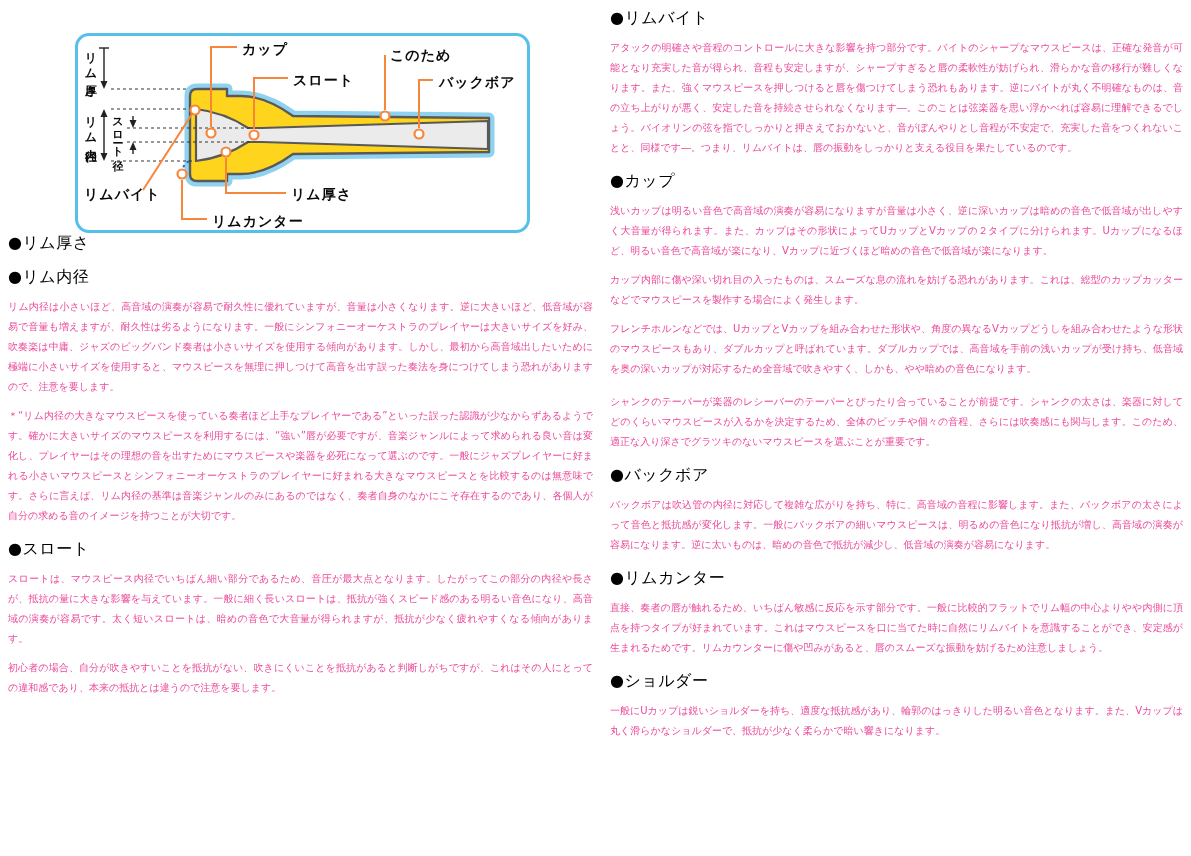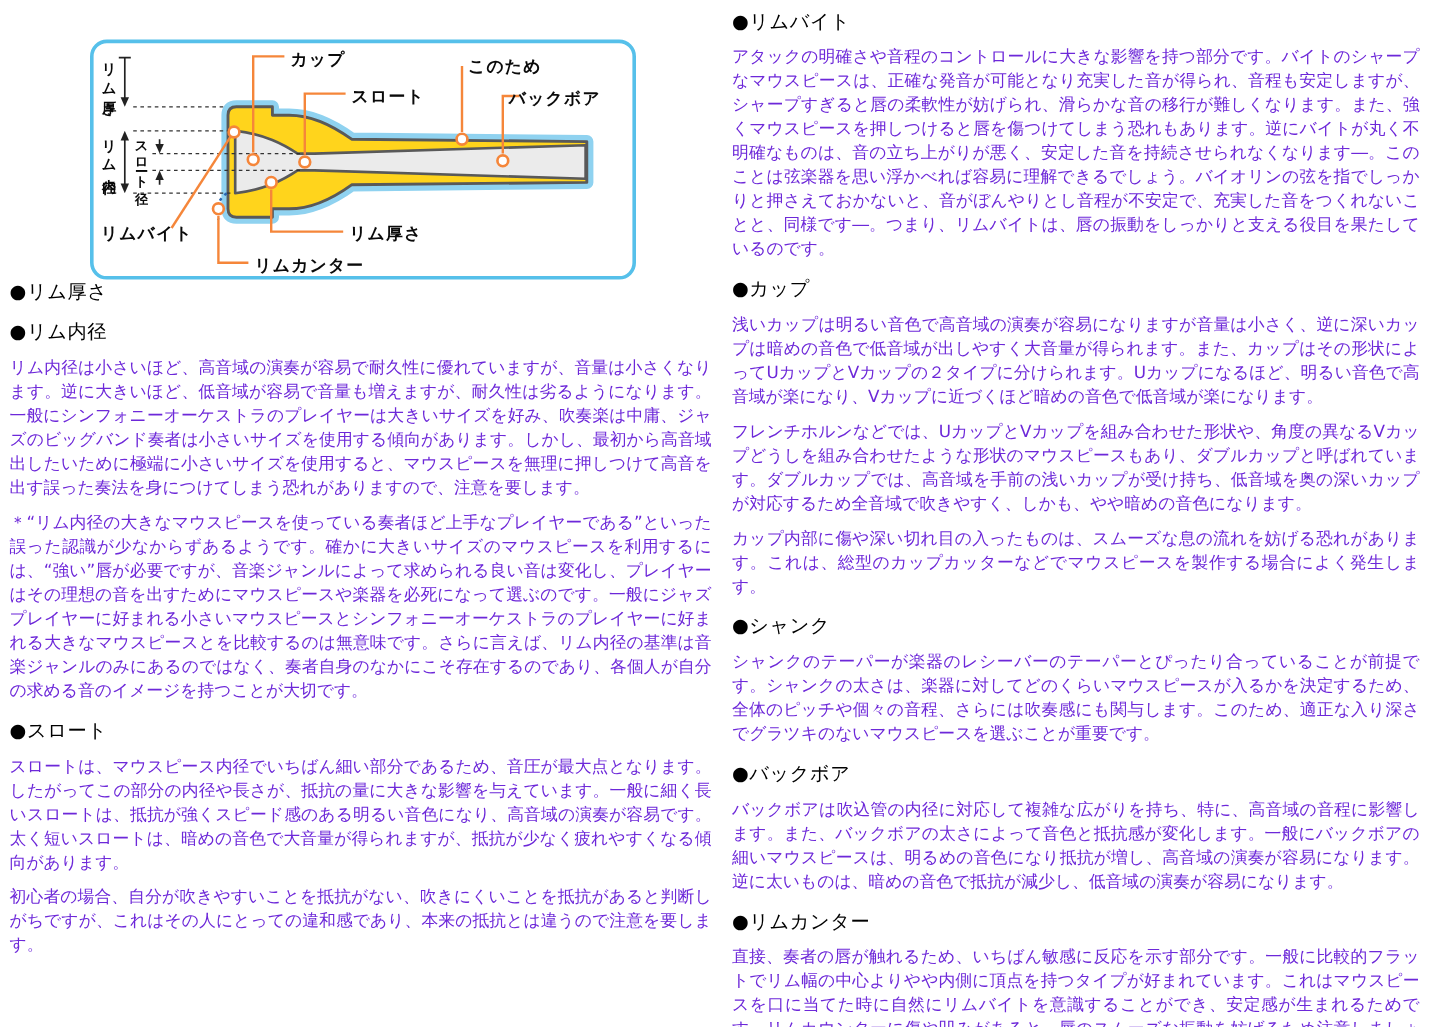--- a/index.html
+++ b/index.html
@@ -13,22 +13,22 @@
   .col-left  { width: 593px; padding: 0 0 0 8px; }
   .col-right { width: 598px; padding: 8px 8px 0 17px; }
 
   
   .section { margin-bottom: 13px; }
   .section h3 {
     font-size: 16px; font-weight: normal; color: #000;
     margin: 0 0 9px 0; letter-spacing: 0.5px;
   }
   .section p {
-    font-size: 14px; line-height: 20px; margin: 0 0 9px 0;
-    text-align: justify; color: #6d28d9;
+    font-size: 10px; line-height: 20px; margin: 0 0 9px 0;
+    text-align: justify; color: #ec4899;
   }
   .section p:last-child { margin-bottom: 0; }
   .col-left .section:first-of-type { margin-top: 18px; }
 
   
   .diagram-box {
     position: relative;
     width: 455px; height: 200px;
     margin: 33px 0 0 67px;
     border: 3px solid #56c0ea;
@@ -108,21 +108,21 @@
           <circle cx="151" cy="119" r="4.5"></circle>
         </g>
       </svg>
 
       <div class="dlabel vert" style="left:4px;  top:8px;">リム厚さ</div>
       <div class="dlabel vert" style="left:4px;  top:72px;">リム内径</div>
       <div class="dlabel vert small" style="left:31px; top:74px;">スロート径</div>
       <div class="dlabel" style="left:164px; top:5px;">カップ</div>
       <div class="dlabel" style="left:215px; top:36px;">スロート</div>
       <div class="dlabel" style="left:312px; top:11px;">このため</div>
-      <div class="dlabel" style="left:346px; top:38px;">バックボア</div>
+      <div class="dlabel" style="left:361px; top:38px;">バックボア</div>
       <div class="dlabel" style="left:6px;   top:150px;">リムバイト</div>
       <div class="dlabel" style="left:134px; top:177px;">リムカンター</div>
       <div class="dlabel" style="left:213px; top:150px;">リム厚さ</div>
     </div>
 
     <div class="section">
       <h3>●リム厚さ</h3>
     </div>
 
     <div class="section">
@@ -141,26 +141,25 @@
   <div class="col-right">
 
     <div class="section">
       <h3>●リムバイト</h3>
       <p>アタックの明確さや音程のコントロールに大きな影響を持つ部分です。バイトのシャープなマウスピースは、正確な発音が可能となり充実した音が得られ、音程も安定しますが、シャープすぎると唇の柔軟性が妨げられ、滑らかな音の移行が難しくなります。また、強くマウスピースを押しつけると唇を傷つけてしまう恐れもあります。逆にバイトが丸く不明確なものは、音の立ち上がりが悪く、安定した音を持続させられなくなります―。このことは弦楽器を思い浮かべれば容易に理解できるでしょう。バイオリンの弦を指でしっかりと押さえておかないと、音がぼんやりとし音程が不安定で、充実した音をつくれないことと、同様です―。つまり、リムバイトは、唇の振動をしっかりと支える役目を果たしているのです。</p>
     </div>
 
     <div class="section">
       <h3>●カップ</h3>
       <p>浅いカップは明るい音色で高音域の演奏が容易になりますが音量は小さく、逆に深いカップは暗めの音色で低音域が出しやすく大音量が得られます。また、カップはその形状によってUカップとVカップの２タイプに分けられます。Uカップになるほど、明るい音色で高音域が楽になり、Vカップに近づくほど暗めの音色で低音域が楽になります。</p>
+      <p>カップ内部に傷や深い切れ目の入ったものは、スムーズな息の流れを妨げる恐れがあります。これは、総型のカップカッターなどでマウスピースを製作する場合によく発生します。</p>
       <p>フレンチホルンなどでは、UカップとVカップを組み合わせた形状や、角度の異なるVカップどうしを組み合わせたような形状のマウスピースもあり、ダブルカップと呼ばれています。ダブルカップでは、高音域を手前の浅いカップが受け持ち、低音域を奥の深いカップが対応するため全音域で吹きやすく、しかも、やや暗めの音色になります。</p>
-      <p>カップ内部に傷や深い切れ目の入ったものは、スムーズな息の流れを妨げる恐れがあります。これは、総型のカップカッターなどでマウスピースを製作する場合によく発生します。</p>
     </div>
 
     <div class="section">
-      <h3>●シャンク</h3>
       <p>シャンクのテーパーが楽器のレシーバーのテーパーとぴったり合っていることが前提です。シャンクの太さは、楽器に対してどのくらいマウスピースが入るかを決定するため、全体のピッチや個々の音程、さらには吹奏感にも関与します。このため、適正な入り深さでグラツキのないマウスピースを選ぶことが重要です。</p>
     </div>
 
     <div class="section">
       <h3>●バックボア</h3>
       <p>バックボアは吹込管の内径に対応して複雑な広がりを持ち、特に、高音域の音程に影響します。また、バックボアの太さによって音色と抵抗感が変化します。一般にバックボアの細いマウスピースは、明るめの音色になり抵抗が増し、高音域の演奏が容易になります。逆に太いものは、暗めの音色で抵抗が減少し、低音域の演奏が容易になります。</p>
     </div>
 
     <div class="section">
       <h3>●リムカンター</h3>

